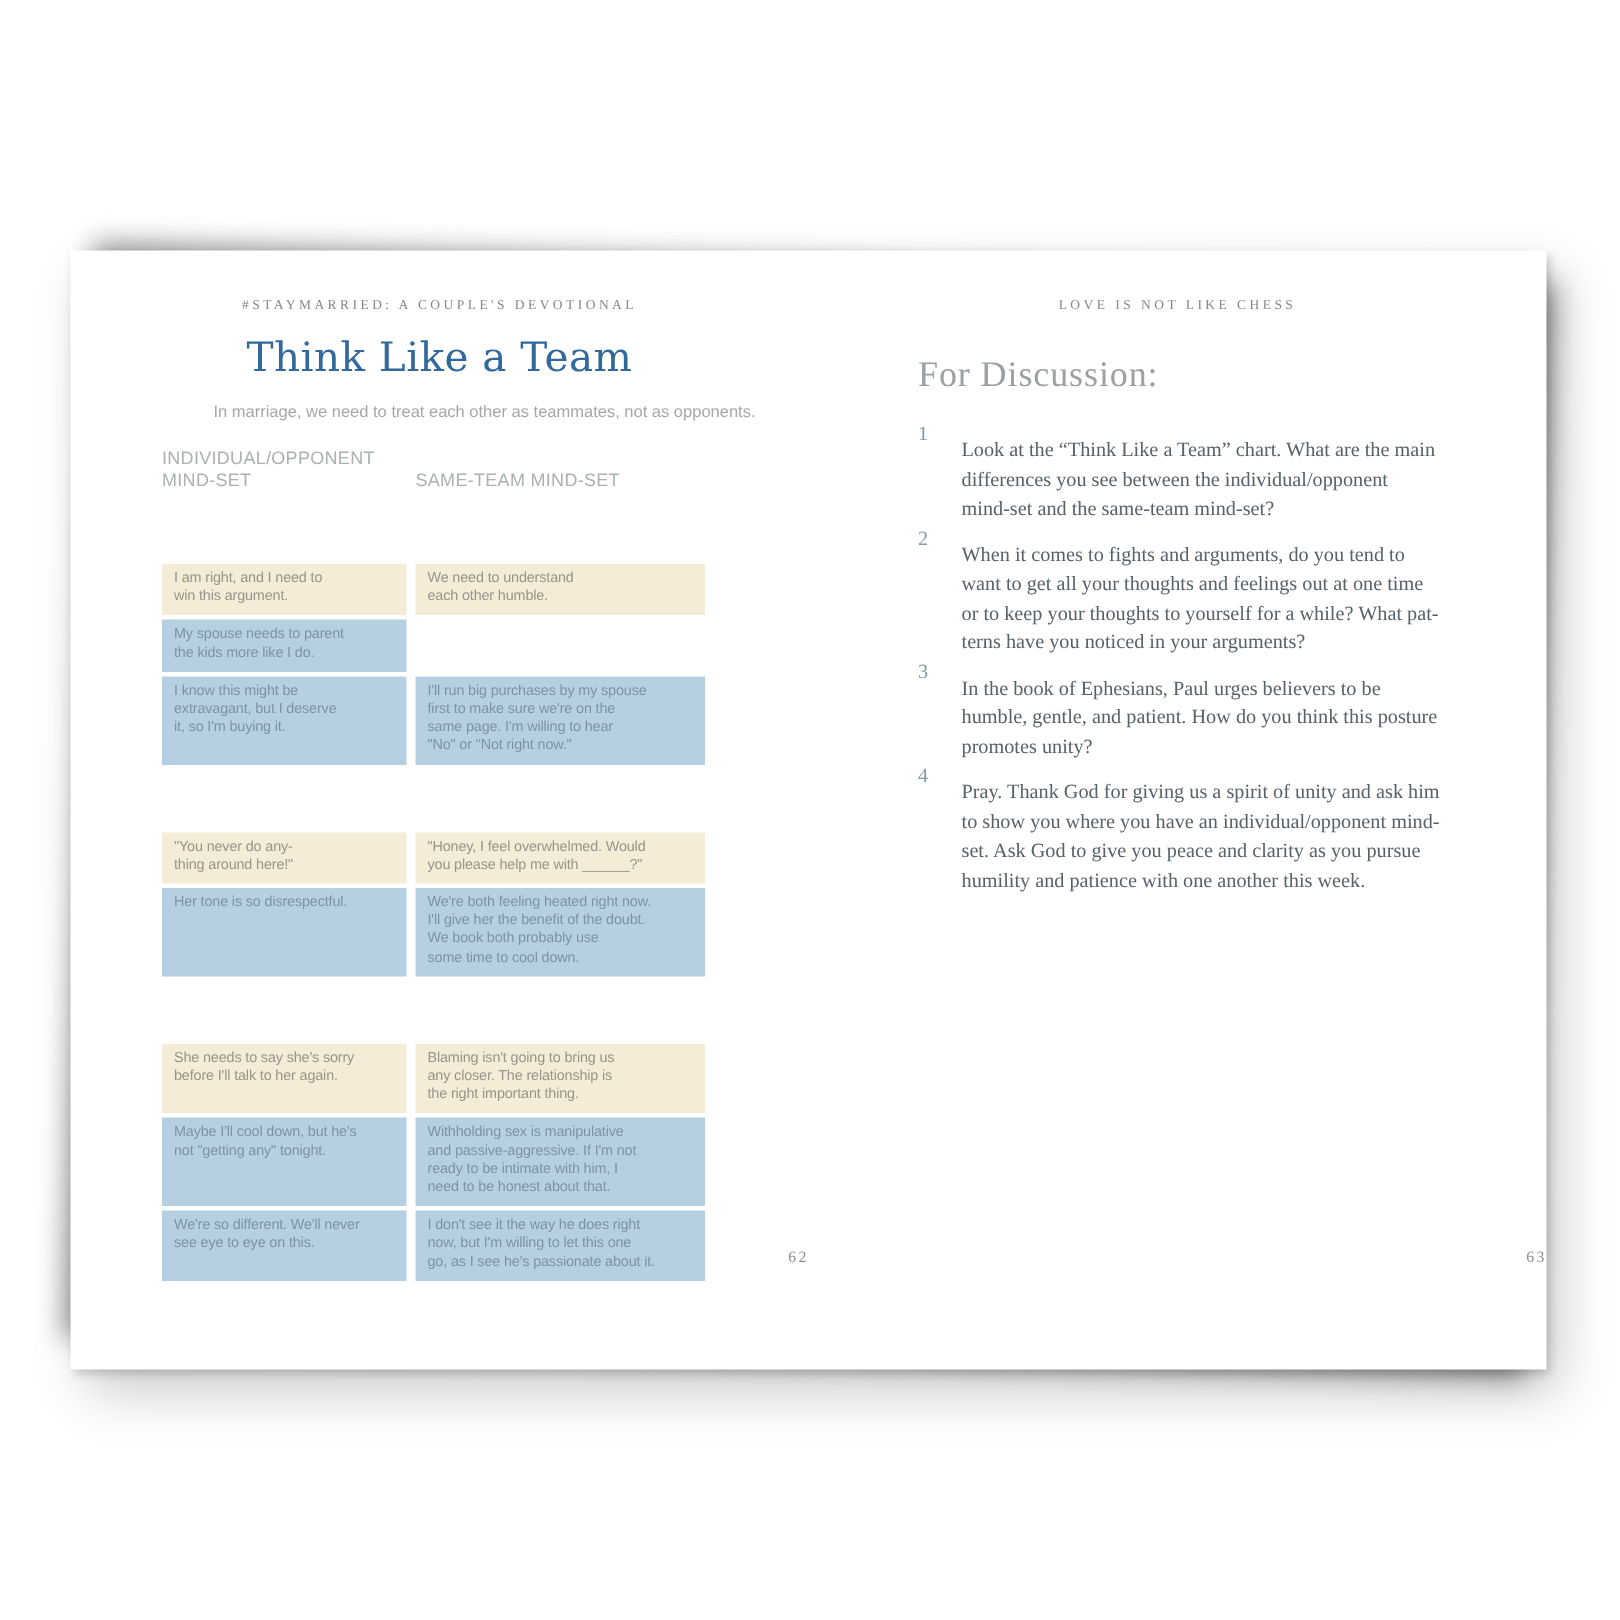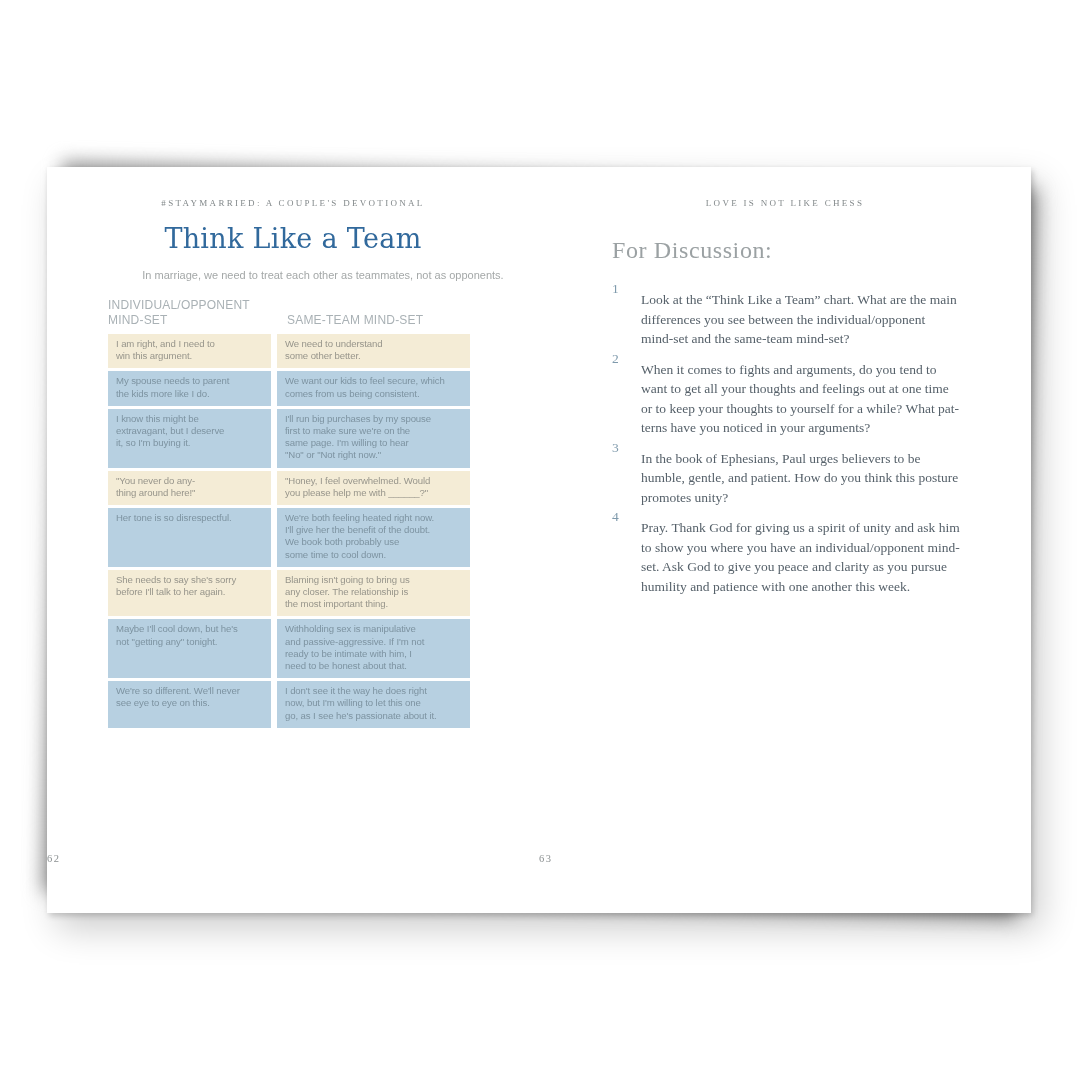--- a/index.html
+++ b/index.html
@@ -25,53 +25,53 @@
 
   .page { position:relative; width:492px; height:642px; }
 
   .running {
     position:absolute; top:31px; left:0; width:100%; text-align:center;
     font-family:"Liberation Serif", serif;
     font-size:9px; letter-spacing:2.3px; color:var(--running-header-gray,#82888a);
     white-space:nowrap;
   }
   .pagenum {
-    position:absolute; top:686px; left:0; width:100%; text-align:left;
+    position:absolute; top:666px; left:0; width:100%; text-align:right;
     font-family:"Liberation Serif", serif;
     font-size:10.5px; letter-spacing:1.5px; color:var(--page-number-gray,#8a8f90);
   }
 
   
   .title {
     position:absolute; top:56px; left:0; width:100%; margin:0; text-align:center;
     font-family:"DejaVu Serif", serif; font-weight:500;
     font-size:27px; color:var(--title-blue,#31699c); letter-spacing:0.3px;
   }
   .subtitle {
     position:absolute; top:102px; left:0; width:100%; margin:0; text-align:center;
     font-size:11px; color:var(--subtitle-gray,#a4a8a8);padding-left:30px;
   }
   .mtable { position:absolute; left:61px; top:131px; width:362px; }
   .thead {
-    display:grid; grid-template-columns:163px 1fr; column-gap:16px;
+    display:grid; grid-template-columns:163px 1fr; column-gap:6px;
     align-items:end; margin-bottom:6px;
   }
   .th {
     font-size:12px; line-height:1.25; letter-spacing:0.2px;
     color:var(--column-header-gray,#a9b1b5); white-space:pre-line;
   }
   .trow {
     display:grid; grid-template-columns:163px 1fr; column-gap:6px;
     margin-bottom:3px;
   }
   .cell {
     padding:4px 5px 6px 8px; font-size:9.6px; line-height:12.2px;
     letter-spacing:-0.1px; white-space:pre-line;
   }
-  .trow.cream .cell { background:var(--cream-bg,#f4ecd6); color:var(--cream-text,#97958b); }
+  .trow.cream .cell { background:var(--cream-bg,#f4ecd6); color:var(--cream-text,#97958b);margin-top:42px; }
   .trow.blue  .cell { background:var(--blue-bg,#b7d0e1);  color:var(--blue-text,#7d93a1); }
 
   
   .discussion-title {
     position:absolute; left:73px; top:70px; margin:0;
     font-family:"Liberation Serif", serif; font-weight:normal;
     font-size:24px; letter-spacing:0.6px; color:var(--section-title-gray,#9ba1a3);
   }
   .questions {
     position:absolute; left:73px; top:112px; width:386px;
@@ -100,27 +100,25 @@
         <div class="thead">
           <div class="th">INDIVIDUAL/OPPONENT
 MIND-SET</div>
           <div class="th">SAME-TEAM MIND-SET</div>
         </div>
         <div id="table-rows">
             <div class="trow cream">
               <div class="cell">I am right, and I need to
 win this argument.</div>
               <div class="cell">We need to understand
-some other better.</div>
+each other humble.</div>
             </div>
             <div class="trow blue">
               <div class="cell">My spouse needs to parent
 the kids more like I do.</div>
-              <div class="cell">We want our kids to feel secure, which
-comes from us being consistent.</div>
             </div>
             <div class="trow blue">
               <div class="cell">I know this might be
 extravagant, but I deserve
 it, so I'm buying it.</div>
               <div class="cell">I'll run big purchases by my spouse
 first to make sure we're on the
 same page. I'm willing to hear
 "No" or "Not right now."</div>
             </div>
@@ -135,21 +133,21 @@
               <div class="cell">We're both feeling heated right now.
 I'll give her the benefit of the doubt.
 We book both probably use
 some time to cool down.</div>
             </div>
             <div class="trow cream">
               <div class="cell">She needs to say she's sorry
 before I'll talk to her again.</div>
               <div class="cell">Blaming isn't going to bring us
 any closer. The relationship is
-the most important thing.</div>
+the right important thing.</div>
             </div>
             <div class="trow blue">
               <div class="cell">Maybe I'll cool down, but he's
 not "getting any" tonight.</div>
               <div class="cell">Withholding sex is manipulative
 and passive-aggressive. If I'm not
 ready to be intimate with him, I
 need to be honest about that.</div>
             </div>
             <div class="trow blue">

